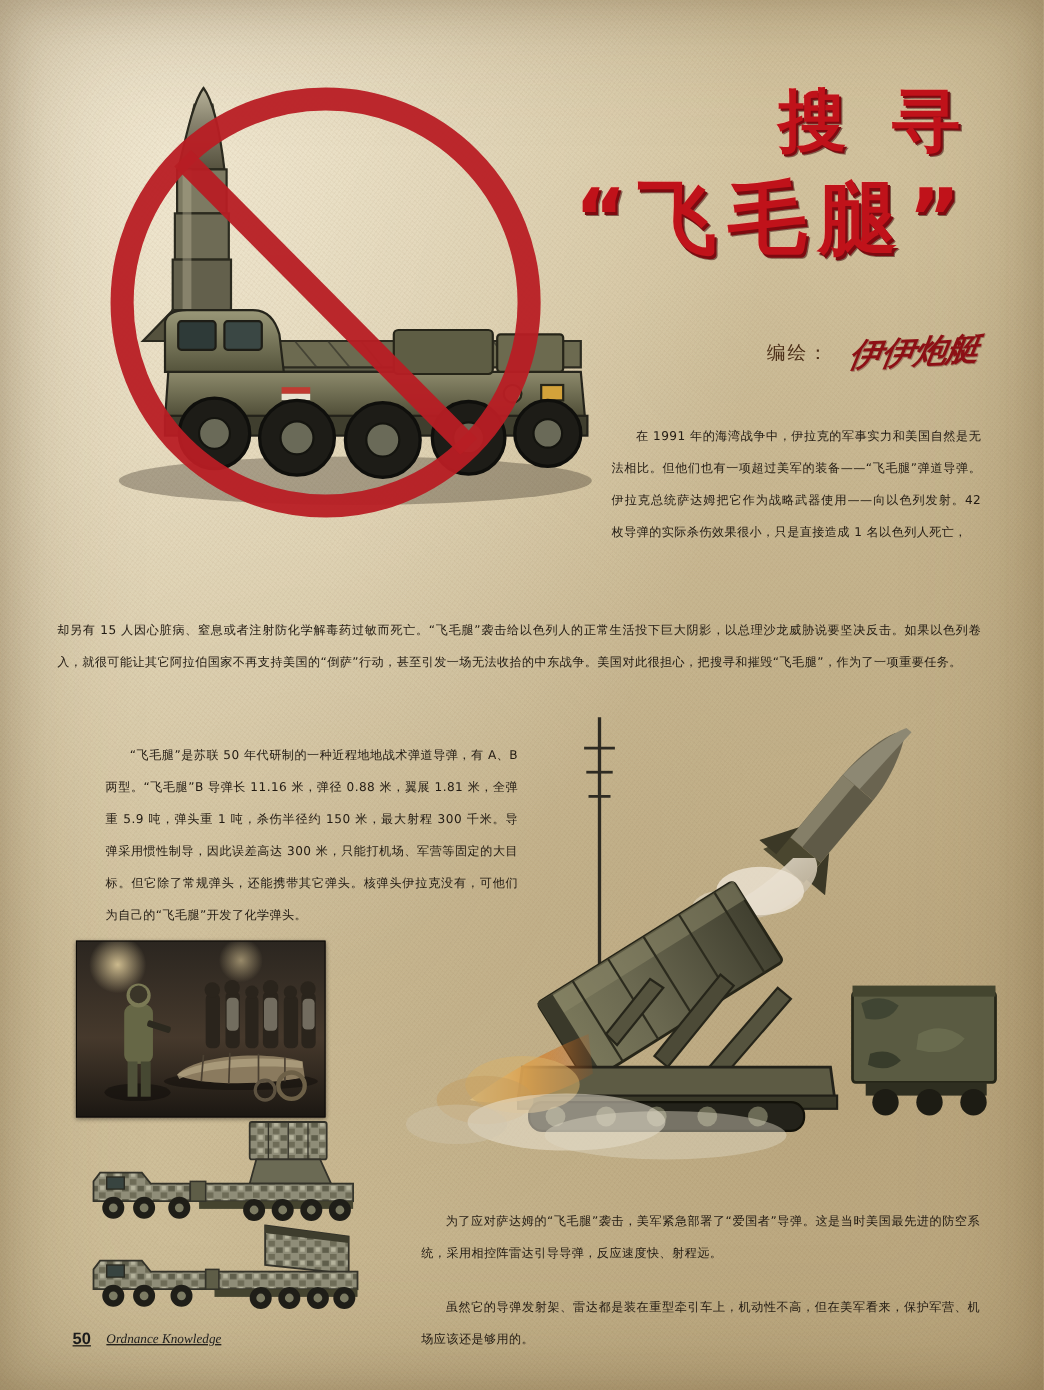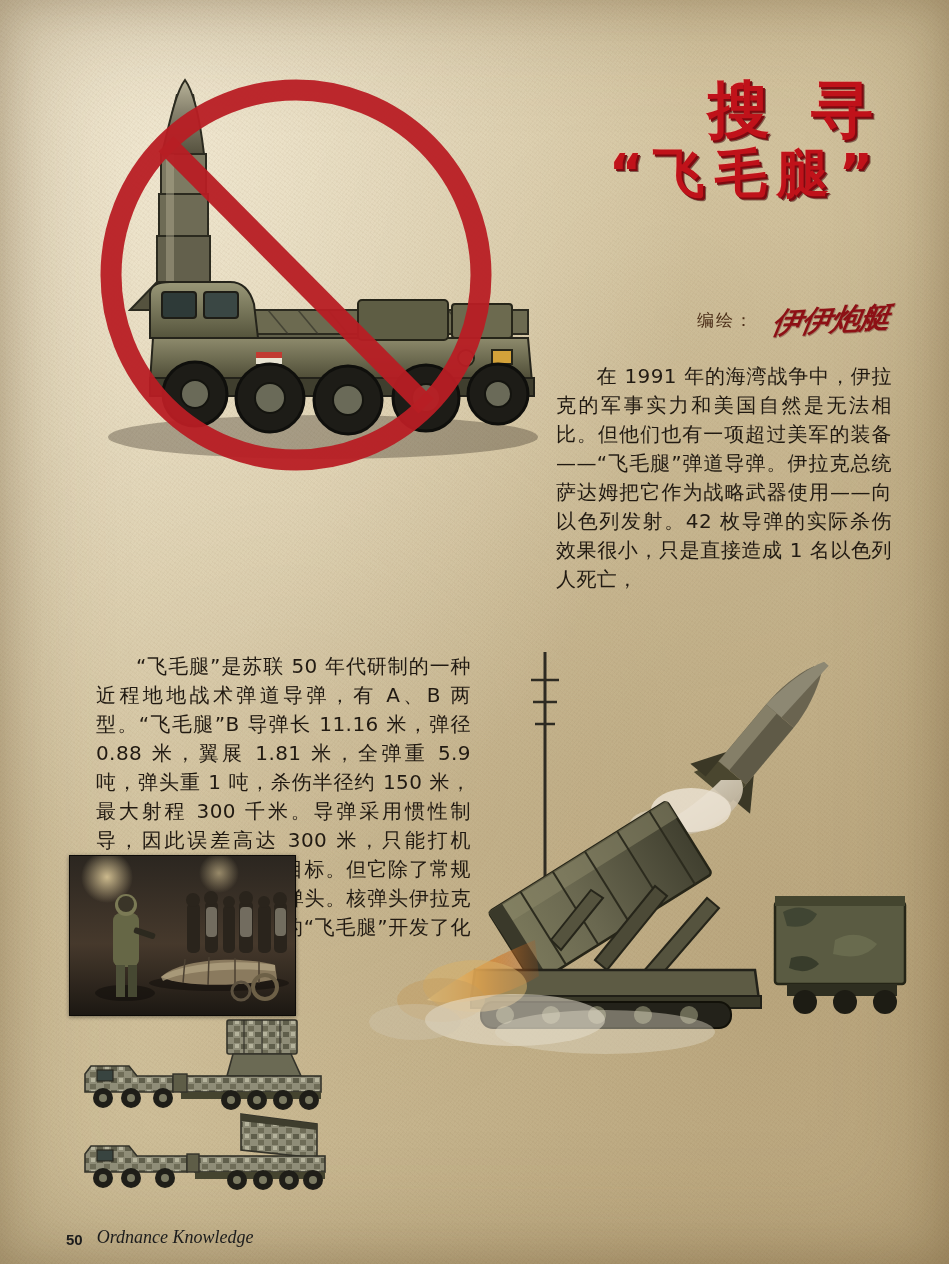--- a/index.html
+++ b/index.html
@@ -56,21 +56,21 @@
     font-weight: bold;
     color: #c0121a;
     letter-spacing: 10px;
     line-height: 1.02;
     text-shadow:
        2px 2px 0 #7d0a10,
        3px 3px 0 rgba(60,5,8,0.55),
       -1px -1px 0 rgba(255,180,150,0.25);
   }
   .title-line1 { font-size: 62px; }
-  .title-line2 { font-size: 52px; margin-top: 6px; text-align: right; }
+  .title-line2 { font-size: 72px; margin-top: 21px; text-align: right; }
 
   .byline {
     position: absolute;
     right: 60px;
     top: 300px;
     display: flex;
     align-items: center;
     gap: 19px;
     z-index: 6;
   }
@@ -86,25 +86,26 @@
     font-size: 30px;
     color: #8d1015;
     transform: skewX(-12deg) rotate(-3deg);
     letter-spacing: -1px;
     text-shadow: 1px 1px 0 rgba(80,10,12,0.35);
   }
 
   
   .para {
     color: #211a12;
-    font-size: 20px;
+    font-size: 11px;
     line-height: 29px;
     letter-spacing: 0.4px;
     text-align: justify;
     text-justify: inter-ideograph;
+    margin-top: 20px;
   }
   .para .indent { display: inline-block; width: 2em; }
 
   #intro-col {
     position: absolute;
     left: 556px;
     top: 362px;
     width: 336px;
     z-index: 5;
   }
@@ -127,35 +128,36 @@
     left: 383px;
     top: 1076px;
     width: 508px;
     z-index: 5;
   }
 
   
   .footer {
     position: absolute;
     left: 66px;
-    bottom: 16px;
+    bottom: 38px;
     display: flex;
-    align-items: flex-end;
+    align-items: center;
     gap: 14px;
     z-index: 6;
+    text-decoration: underline;
   }
   .page-num {
     font-family: "Liberation Sans", sans-serif;
     font-weight: bold;
     font-size: 15px;
     color: #1c1c1c;
   }
   .footer-title {
     font-family: "Liberation Serif", serif;
-    font-size: 18px;
+    font-size: 12px;
     font-style: italic;
     color: #1c1c1c;
   }
 
   
   #scud-art {
     position: absolute;
     left: 58px;
     top: 42px;
     width: 500px;
@@ -311,25 +313,36 @@
 
   <div class="byline">
     <span class="byline-label">编绘：</span>
     <span class="signature">伊伊炮艇</span>
   </div>
 
   <div id="intro-col" class="para">
     <span class="indent"></span><span>在 1991 年的海湾战争中，伊拉克的军事实力和美国自然是无法相比。但他们也有一项超过美军的装备——“飞毛腿”弹道导弹。伊拉克总统萨达姆把它作为战略武器使用——向以色列发射。42 枚导弹的实际杀伤效果很小，只是直接造成 1 名以色列人死亡，</span>
   </div>
 
+  <div id="intro-wide" class="para">
+    <span>却另有 15 人因心脏病、窒息或者注射防化学解毒药过敏而死亡。“飞毛腿”袭击给以色列人的正常生活投下巨大阴影，以总理沙龙威胁说要坚决反击。如果以色列卷入，就很可能让其它阿拉伯国家不再支持美国的“倒萨”行动，甚至引发一场无法收拾的中东战争。美国对此很担心，把搜寻和摧毁“飞毛腿”，作为了一项重要任务。</span>
+  </div>
 
   <div id="spec-col" class="para">
     <span class="indent"></span><span>“飞毛腿”是苏联 50 年代研制的一种近程地地战术弹道导弹，有 A、B 两型。“飞毛腿”B 导弹长 11.16 米，弹径 0.88 米，翼展 1.81 米，全弹重 5.9 吨，弹头重 1 吨，杀伤半径约 150 米，最大射程 300 千米。导弹采用惯性制导，因此误差高达 300 米，只能打机场、军营等固定的大目标。但它除了常规弹头，还能携带其它弹头。核弹头伊拉克没有，可他们为自己的“飞毛腿”开发了化学弹头。</span>
   </div>
 
+  <div id="patriot-col">
+    <div class="para">
+      <span class="indent"></span><span>为了应对萨达姆的“飞毛腿”袭击，美军紧急部署了“爱国者”导弹。这是当时美国最先进的防空系统，采用相控阵雷达引导导弹，反应速度快、射程远。</span>
+    </div>
+    <div class="para">
+      <span class="indent"></span><span>虽然它的导弹发射架、雷达都是装在重型牵引车上，机动性不高，但在美军看来，保护军营、机场应该还是够用的。</span>
+    </div>
+  </div>
 
   <div id="photo">
     <svg width="227" height="161" viewBox="0 0 227 161" xmlns="http://www.w3.org/2000/svg">
       <defs>
         <linearGradient id="nightG" x1="0" y1="0" x2="0" y2="1">
           <stop offset="0%" stop-color="#2b2620"></stop>
           <stop offset="55%" stop-color="#46392c"></stop>
           <stop offset="100%" stop-color="#1b1712"></stop>
         </linearGradient>
         <radialGradient id="lampG" cx="0.5" cy="0.5" r="0.5">

